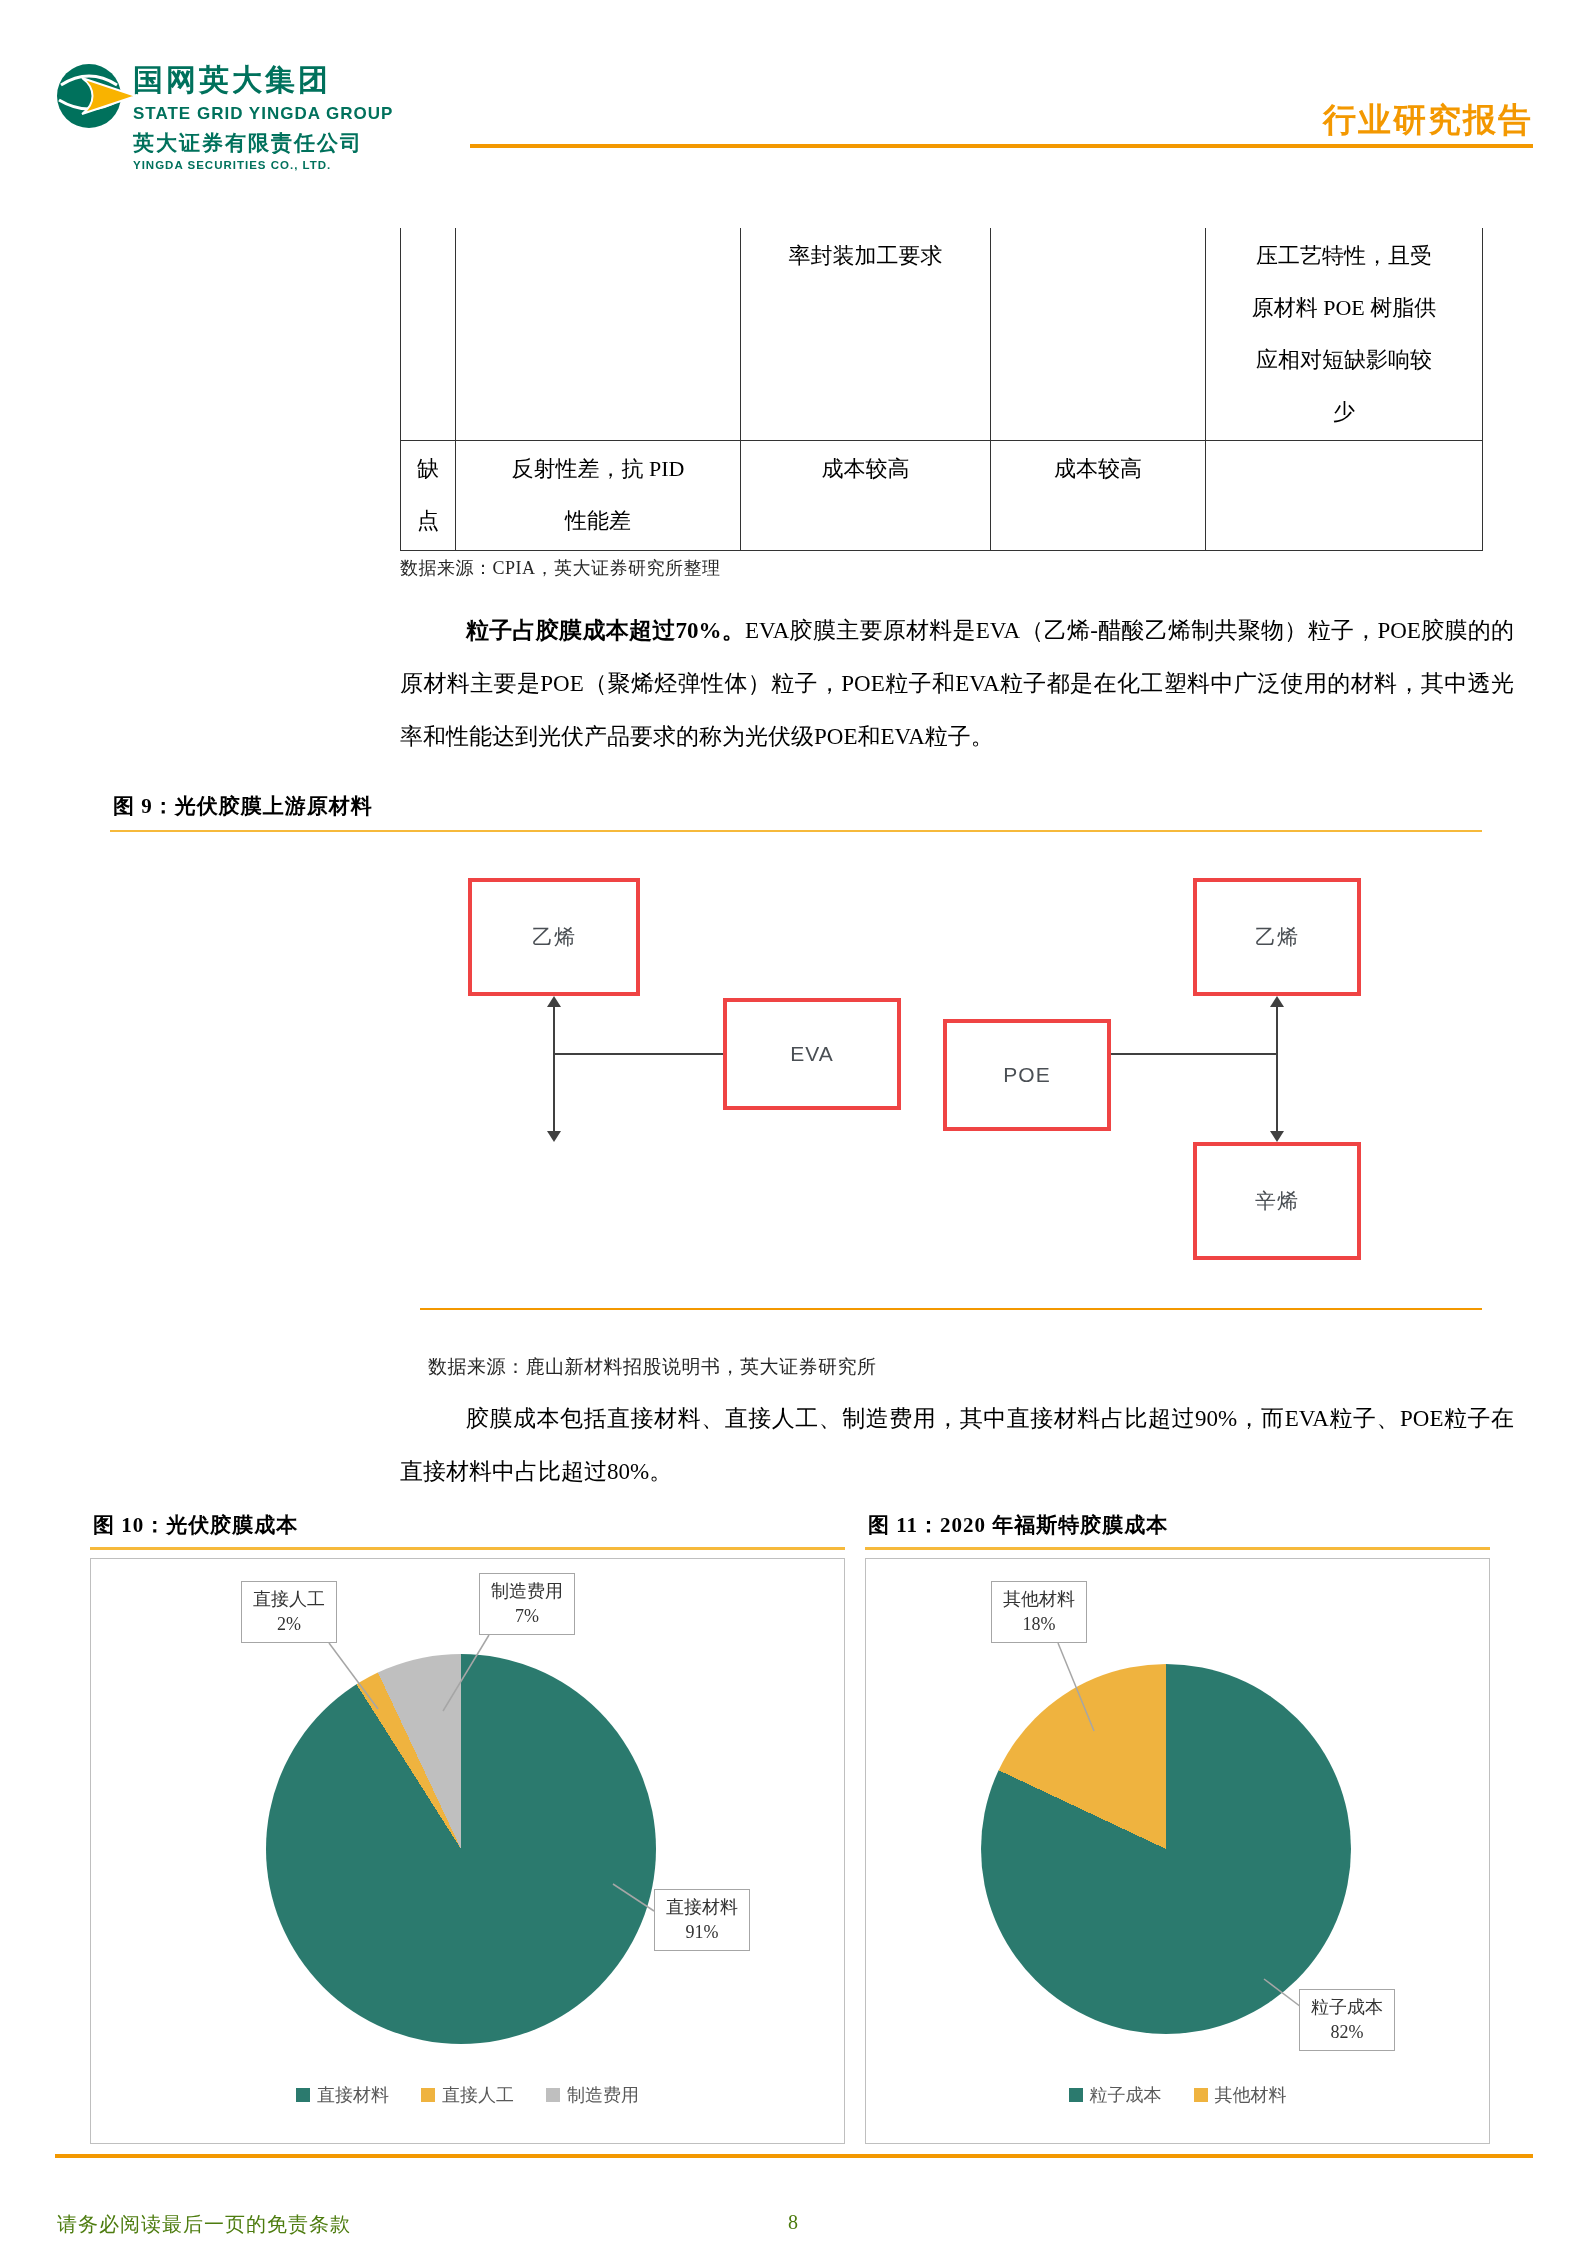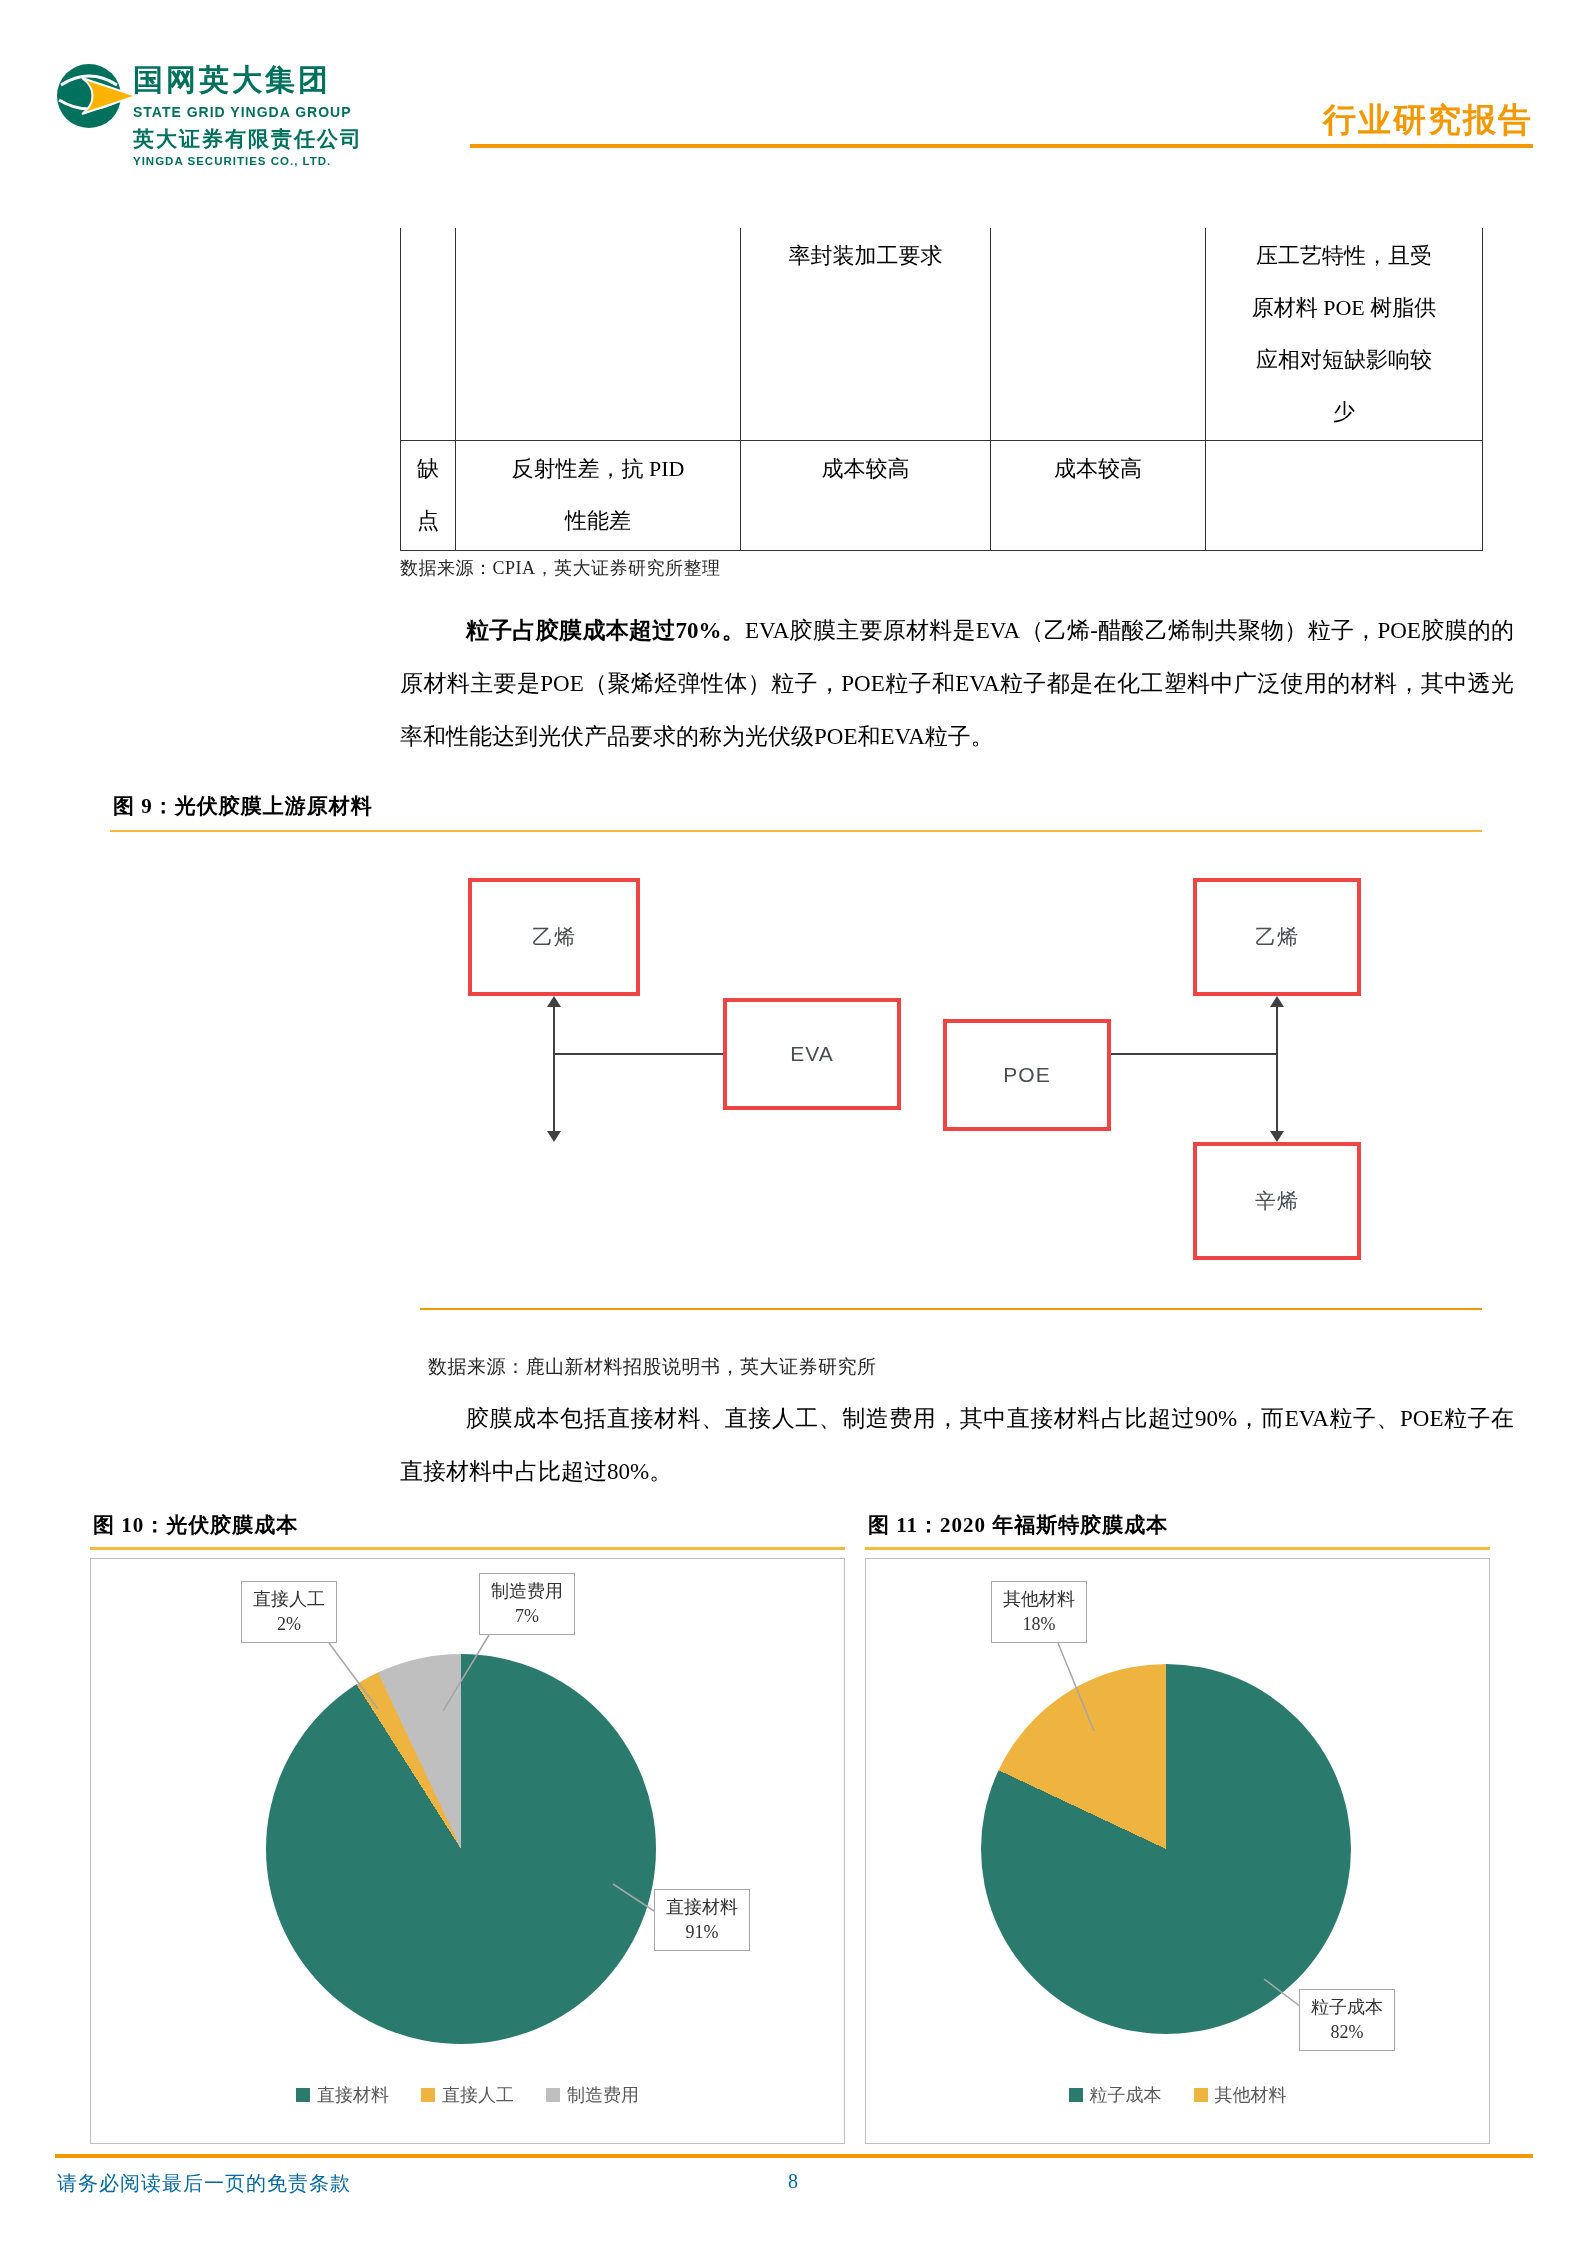--- a/index.html
+++ b/index.html
@@ -3,21 +3,21 @@
 <meta charset="utf-8">
 <style>
   * { margin:0; padding:0; box-sizing:border-box; }
   html,body { width:1587px; background:#fff; }
   body { font-family:"Liberation Serif","DejaVu Serif",serif; color:#000; }
   .page { position:relative; width:1587px; height:2245px; background:#fff; overflow:hidden; }
   .abs { position:absolute; }
 
   
   .brand-cn1 { font-size:30px; font-weight:bold; color:#00715C; letter-spacing:3px; font-family:"Liberation Sans","DejaVu Sans",sans-serif; }
-  .brand-en1 { font-size:14px; color:#00715C; letter-spacing:1px; margin-top:3px; font-family:"Liberation Sans","DejaVu Sans",sans-serif; font-weight:bold; }
+  .brand-en1 { font-size:17px; color:#00715C; letter-spacing:1px; margin-top:3px; font-family:"Liberation Sans","DejaVu Sans",sans-serif; font-weight:bold; }
   .brand-cn2 { font-size:21px; font-weight:bold; color:#00715C; letter-spacing:2px; margin-top:5px; font-family:"Liberation Sans","DejaVu Sans",sans-serif; }
   .brand-en2 { font-size:11.5px; color:#00715C; letter-spacing:1px; margin-top:2px; font-family:"Liberation Sans","DejaVu Sans",sans-serif; font-weight:bold; }
   .report-type { font-size:33px; font-weight:bold; color:#F39800; letter-spacing:2px; }
   .rule { position:absolute; background:#F39800; }
 
   
   table.cmp { position:absolute; left:400px; top:228px; border-collapse:collapse; table-layout:fixed; font-size:22px; line-height:52px; text-align:center; }
   .cmp td { border:1.5px solid #333; vertical-align:top; padding:2px 6px; }
   .cmp tr.first td { border-top:none; }
   .small-src { font-size:18px; color:#262626; letter-spacing:0.5px; }
@@ -44,21 +44,21 @@
   .pie { position:absolute; border-radius:50%; }
   .leader { position:absolute; left:0; top:0; pointer-events:none; }
   .callout { position:absolute; border:1px solid #A6A6A6; background:#fff; font-size:18px; line-height:25px;
              color:#333; text-align:center; padding:5px 8px; min-width:96px; }
   .legend { position:absolute; left:0; right:0; bottom:36px; display:flex; justify-content:center; gap:32px;
             font-size:18px; color:#595959; }
   .legend-item { display:flex; align-items:center; gap:7px; }
   .swatch { width:14px; height:14px; display:inline-block; }
 
   
-  .footer-text { font-size:20px; color:#0369a1; letter-spacing:1px; }
+  .footer-text { font-size:20px; color:#4d7c0f; letter-spacing:1px;margin-top:41px; }
 </style>
 </head>
 <body>
 
 <div class="page">
 
   <div class="abs" style="left:0;top:0;width:1587px;height:160px;">
     <svg class="abs" style="left:52px;top:54px;" width="92" height="84" viewBox="0 0 92 84">
       <circle cx="37" cy="42" r="32" fill="#00715C"></circle>
       <path d="M9 31 Q37 13 65 31" stroke="#fff" stroke-width="3" fill="none"></path>

